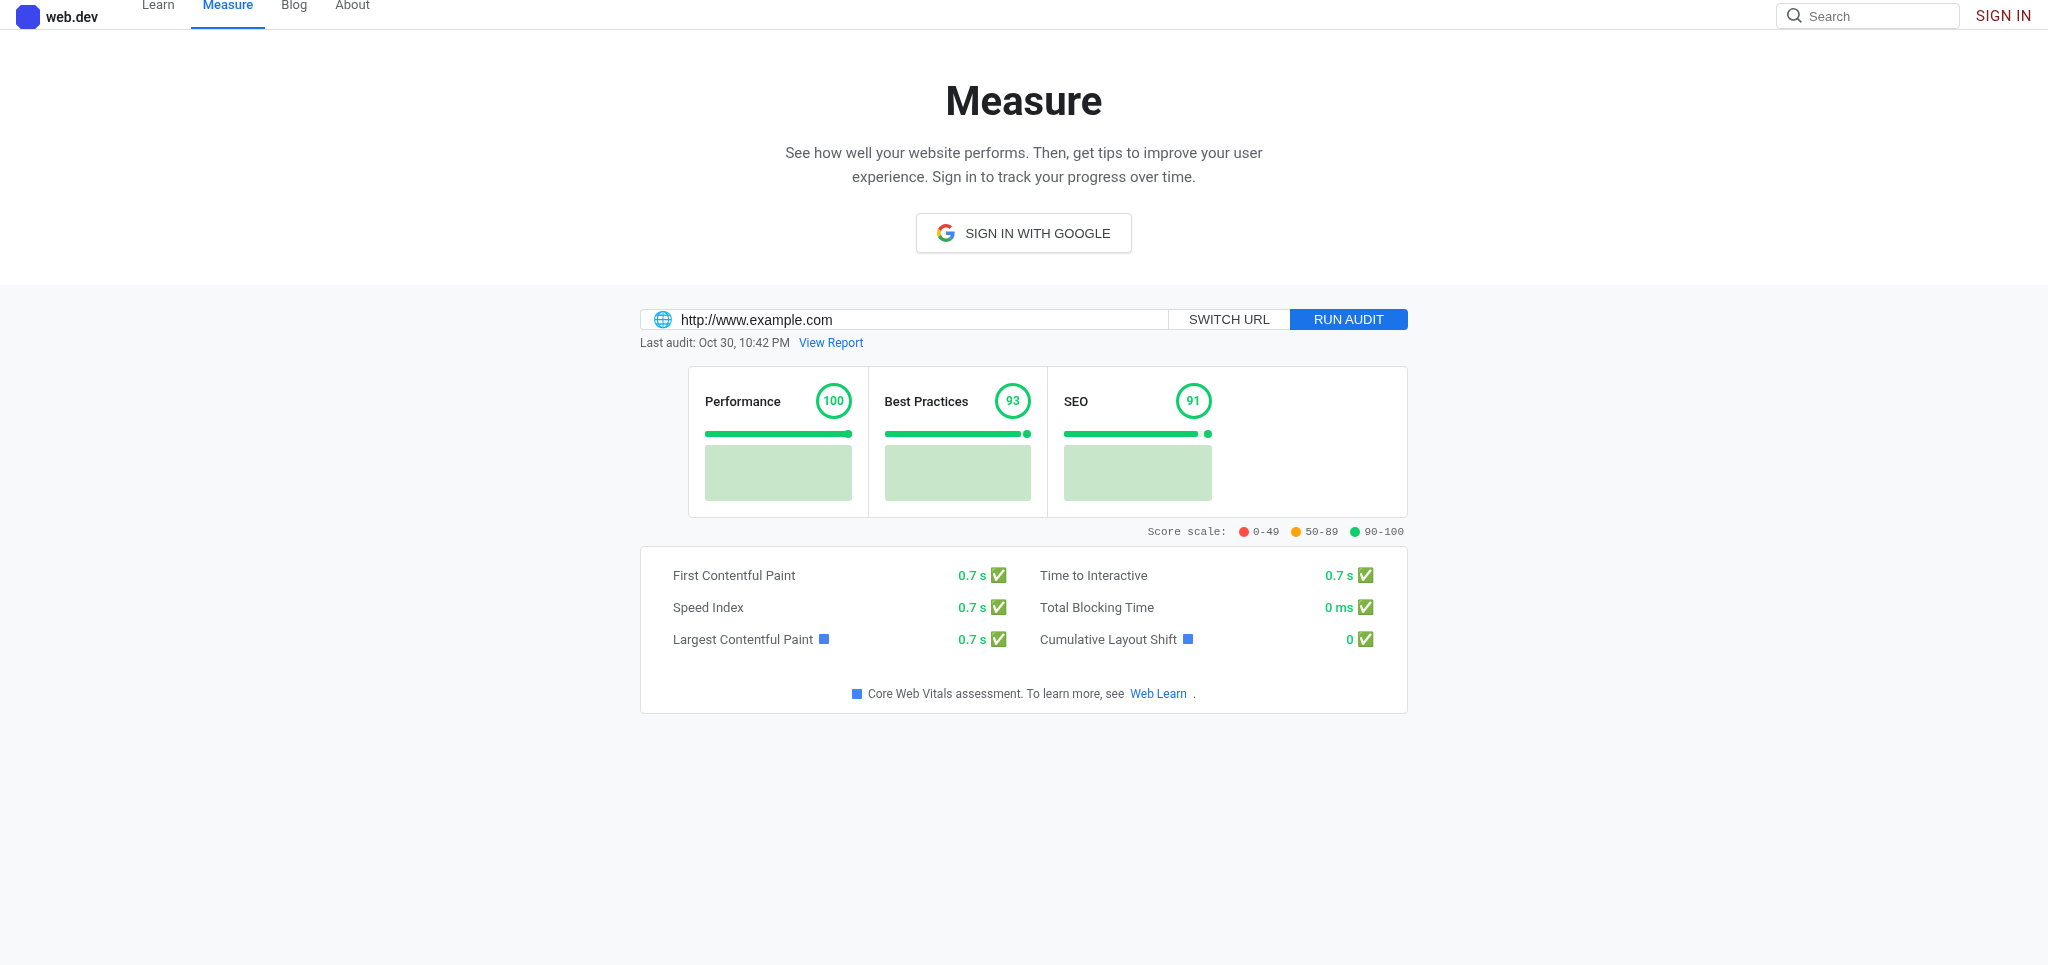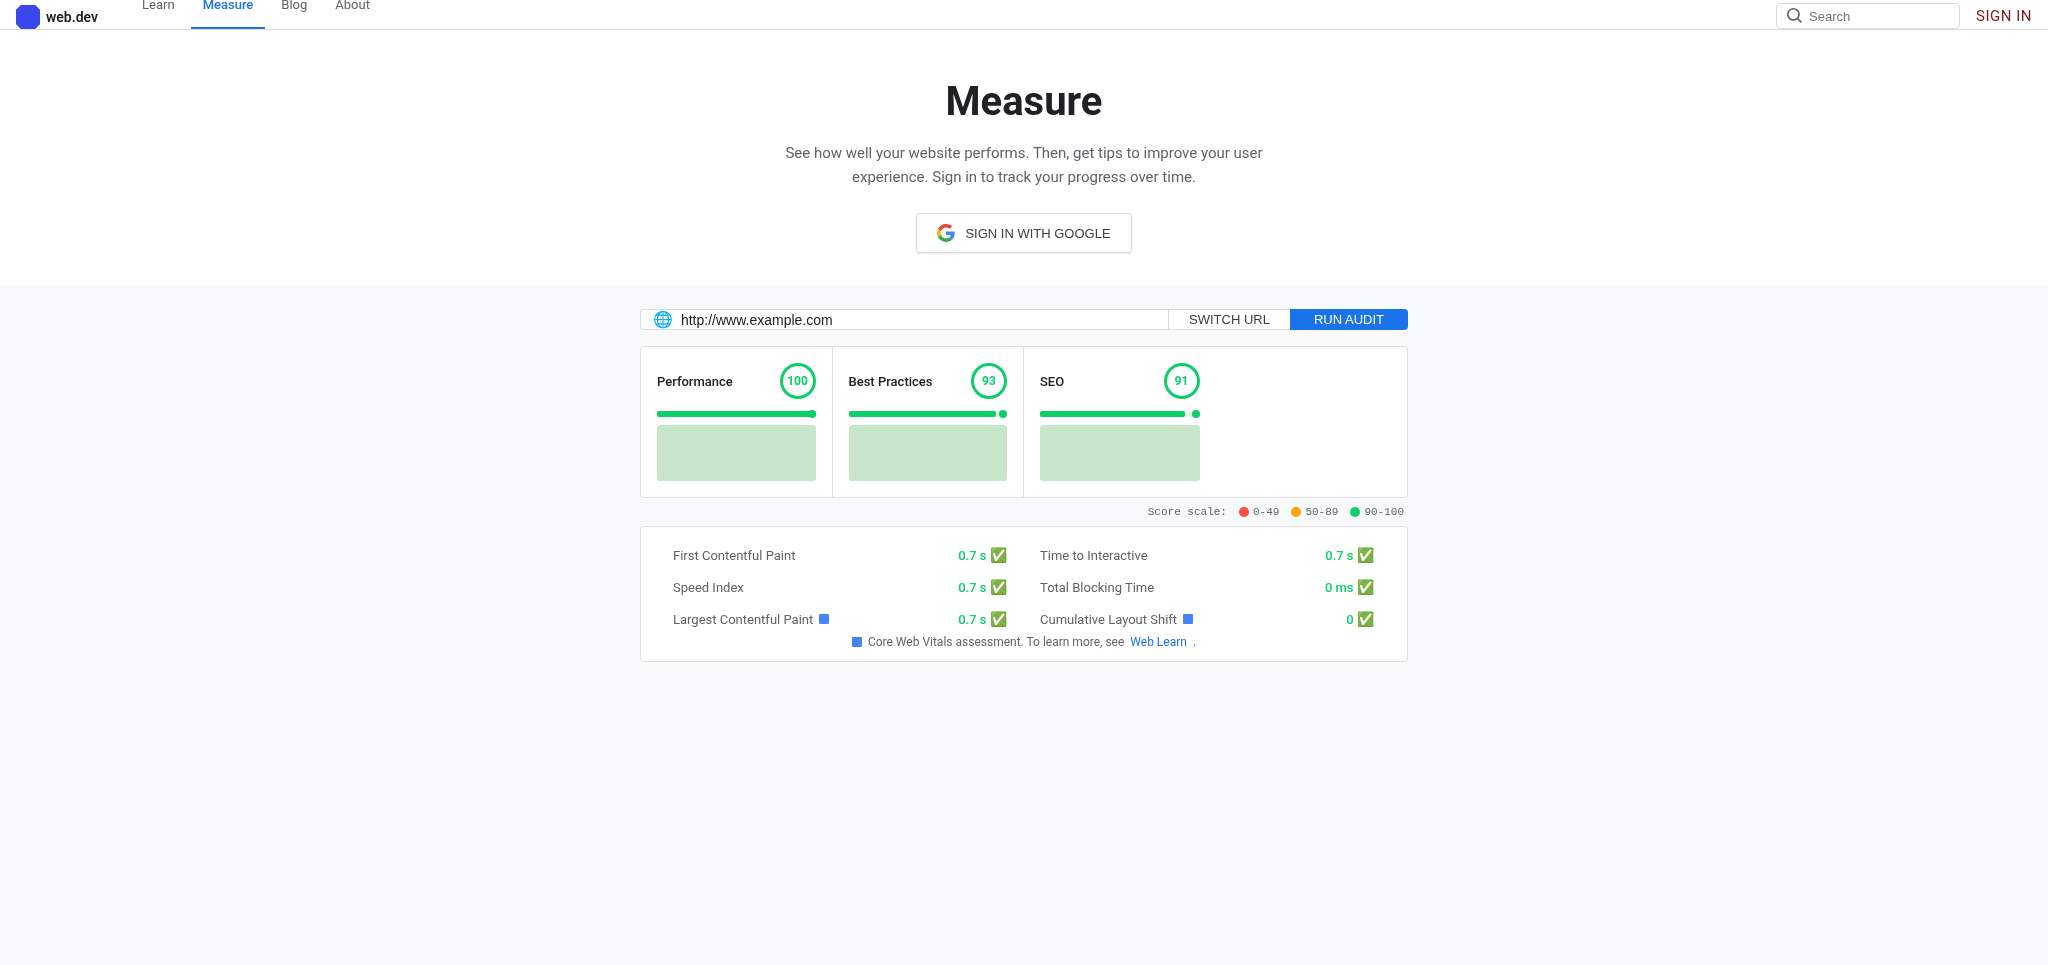--- a/index.html
+++ b/index.html
@@ -33,21 +33,21 @@
     .url-row { display: flex; gap: 0; align-items: stretch; }
     .url-input-wrapper { flex: 1; display: flex; align-items: center; border: 1px solid #dadce0; border-right: none; border-radius: 4px 0 0 4px; padding: 0 12px; background: #fff; }
     .url-globe { margin-right: 8px; color: #5f6368; font-size: 16px; }
     .url-input { border: none; outline: none; font-size: 14px; width: 100%; color: #202124; }
     .switch-url-btn { border: 1px solid #dadce0; border-right: none; background: #fff; padding: 0 20px; cursor: pointer; font-size: 13px; font-weight: 500; color: #3c4043; white-space: nowrap; }
     .run-audit-btn { background: #1a73e8; color: #fff; border: none; border-radius: 0 4px 4px 0; padding: 0 24px; font-size: 13px; font-weight: 500; cursor: pointer; white-space: nowrap; }
     .last-audit { font-size: 12px; color: #5f6368; margin-top: 6px; }
     .last-audit a { color: #1a73e8; text-decoration: none; margin-left: 6px; }
 
     
-    .scores-grid { display: grid; grid-template-columns: repeat(4, 1fr); gap: 0; border: 1px solid #e0e0e0; border-radius: 4px; overflow: hidden; margin-top: 16px; background: #fff; }
+    .scores-grid { display: grid; grid-template-columns: repeat(4, 1fr); gap: 0; border: 1px solid #e0e0e0; border-radius: 4px; overflow: hidden; margin-top: 16px; background: #fff; margin-left: 48px; }
     .score-card { padding: 16px; border-right: 1px solid #e0e0e0; }
     .score-card:last-child { border-right: none; }
     .score-header { display: flex; justify-content: space-between; align-items: center; margin-bottom: 12px; }
     .score-label { font-size: 13px; font-weight: 500; color: #202124; }
     .score-circle { width: 36px; height: 36px; border-radius: 50%; border: 3px solid #0cce6b; display: flex; align-items: center; justify-content: center; font-size: 12px; font-weight: 700; color: #0cce6b; }
     .score-bar-track { background: #e8f5e9; border-radius: 2px; height: 6px; margin-bottom: 8px; position: relative; }
     .score-bar-fill { height: 100%; background: #0cce6b; border-radius: 2px; }
     .score-dot { width: 8px; height: 8px; background: #0cce6b; border-radius: 50%; position: absolute; right: 0; top: -1px; }
     .score-thumb { background: #c8e6c9; border-radius: 3px; height: 56px; margin-top: 4px; }
 
@@ -57,21 +57,21 @@
     .scale-item { display: flex; align-items: center; gap: 4px; }
 
     
     .metrics-box { background: #fff; border: 1px solid #e0e0e0; border-radius: 4px; padding: 12px 32px; margin-top: 8px; }
     .metrics-grid { display: grid; grid-template-columns: 1fr 1fr; gap: 8px 32px; }
     .metric-row { display: flex; justify-content: space-between; align-items: center; padding: 8px 0; border-bottom: none; }
     .metric-name { font-size: 13px; color: #5f6368; display: flex; align-items: center; gap: 4px; }
     .metric-value { font-size: 13px; color: #0cce6b; font-weight: 500; display: flex; align-items: center; gap: 4px; }
     .metric-check { color: #0cce6b; font-size: 14px; }
     .metric-flag { width: 10px; height: 10px; background: #4285f4; border-radius: 1px; display: inline-block; margin-left: 2px; }
-    .cwv-note { display: flex; align-items: center; gap: 6px; font-size: 12px; color: #5f6368; margin-top: 0; justify-content: center; }
+    .cwv-note { display: flex; align-items: center; gap: 6px; font-size: 12px; color: #5f6368; margin-top: 32px; justify-content: center; }
     .cwv-flag { width: 10px; height: 10px; background: #4285f4; border-radius: 1px; display: inline-block; }
     .cwv-note a { color: #1a73e8; text-decoration: none; }
   </style>
 </head>
 <body>
 
 <nav>
   <a class="nav-logo" href="#">
     <span class="nav-logo-icon"></span>
     <span>web.dev</span>
@@ -111,20 +111,24 @@
 
   <div class="url-section">
     <div class="url-row">
       <div class="url-input-wrapper">
         <span class="url-globe">🌐</span>
         <input class="url-input" type="text" value="http://www.example.com" style="">
       </div>
       <button class="switch-url-btn">SWITCH URL</button>
       <button class="run-audit-btn">RUN AUDIT</button>
     </div>
+    <div class="last-audit">
+      <span>Last audit: Oct 30, 10:42 PM</span>
+      <a href="#">View Report</a>
+    </div>
   </div>
 
   <div class="scores-grid" id="scores-grid">
   <div class="score-card">
       <div class="score-header">
         <span class="score-label">Performance</span>
         <div class="score-circle">100</div>
       </div>
       <div class="score-bar-track">
         <div class="score-bar-fill" style="width:100%"></div>

